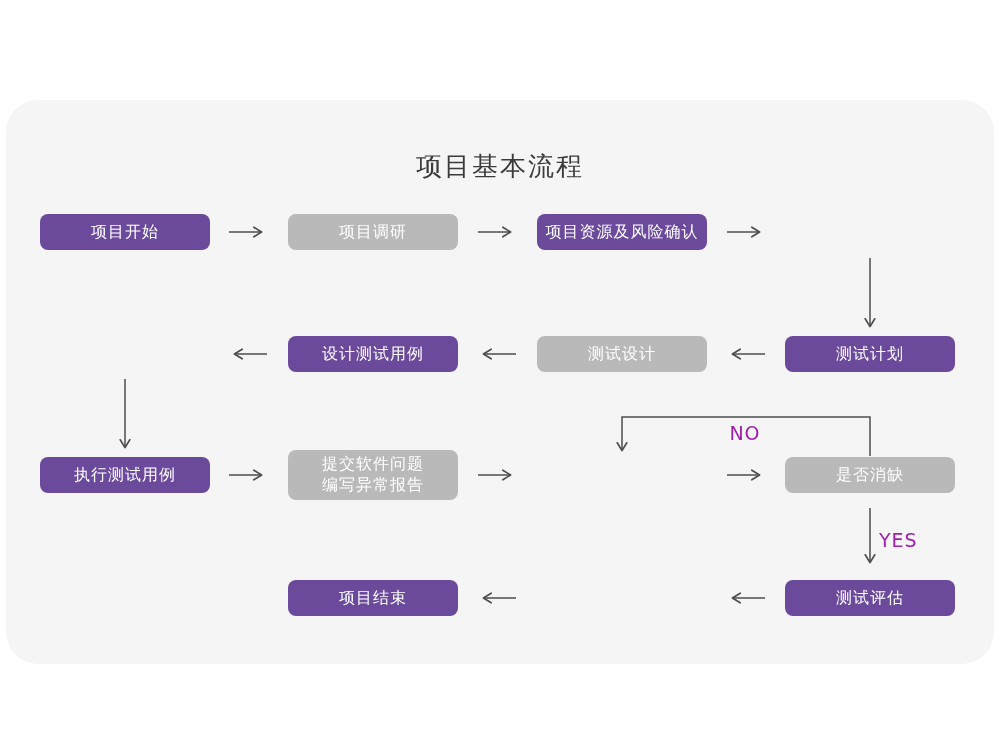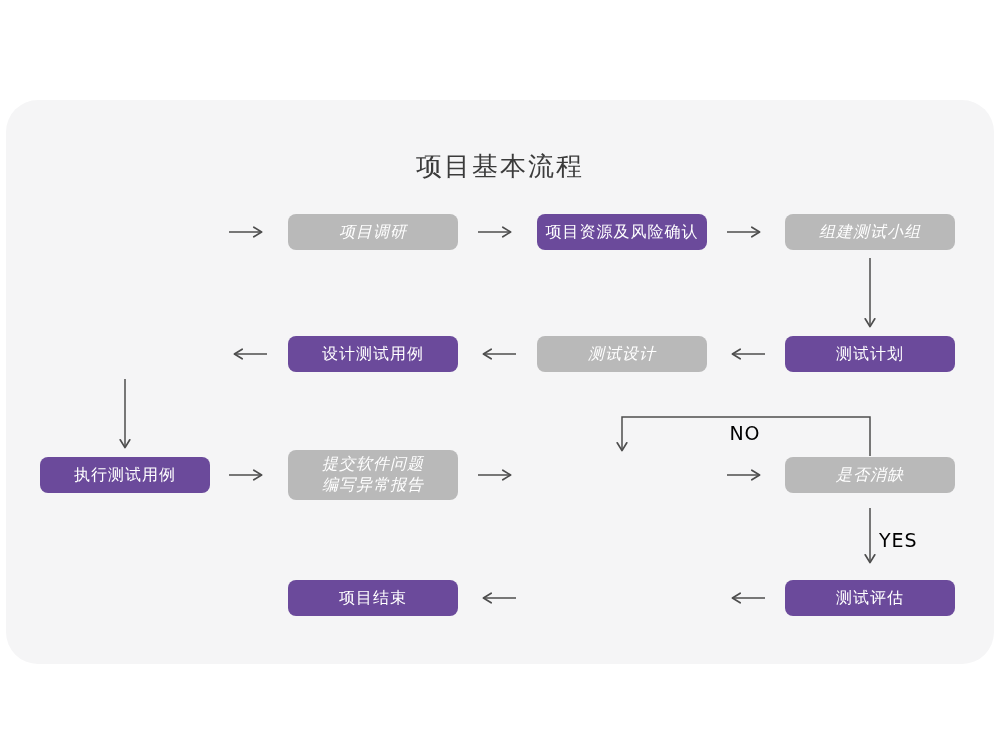--- a/index.html
+++ b/index.html
@@ -26,39 +26,39 @@
     text-align:center;font-size:26px;letter-spacing:2px;
     color:var(--title-text);font-weight:500;
   }
   .node{
     position:absolute;width:170px;height:36px;border-radius:8px;
     display:flex;align-items:center;justify-content:center;
     font-size:16px;color:var(--box-text);letter-spacing:1px;
     text-align:center;white-space:pre-line;line-height:1.3;
   }
   .node.purple{background:var(--purple);}
-  .node.gray{background:var(--gray);font-style:italic;}
+  .node.gray{background:var(--gray);}
   .node.tall{height:50px;}
   .arrows{position:absolute;left:0;top:0;width:1000px;height:750px;pointer-events:none;}
   .edge-label{
-    position:absolute;font-size:19px;color:#000000;letter-spacing:1px;
+    position:absolute;font-size:19px;color:#a21caf;letter-spacing:1px;
   }
 </style>
 </head>
 <body>
 
 <div class="canvas">
 
   <div class="card"></div>
 
   <div class="title">项目基本流程</div>
 
+  <div class="node purple" style="left:40px;top:206px">项目开始</div>
   <div class="node gray" style="left:288px;top:206px">项目调研</div>
   <div class="node purple" style="left:537px;top:206px">项目资源及风险确认</div>
-  <div class="node gray" style="left:785px;top:206px">组建测试小组</div>
 
   <div class="node purple" style="left:288px;top:328px">设计测试用例</div>
   <div class="node gray" style="left:537px;top:328px">测试设计</div>
   <div class="node purple" style="left:785px;top:328px">测试计划</div>
 
   <div class="node purple" style="left:40px;top:449px">执行测试用例</div>
   <div class="node gray tall" style="left:288px;top:442px">提交软件问题
 编写异常报告</div>
   <div class="node purple" style="left:288px;top:572px">项目结束</div>
 

